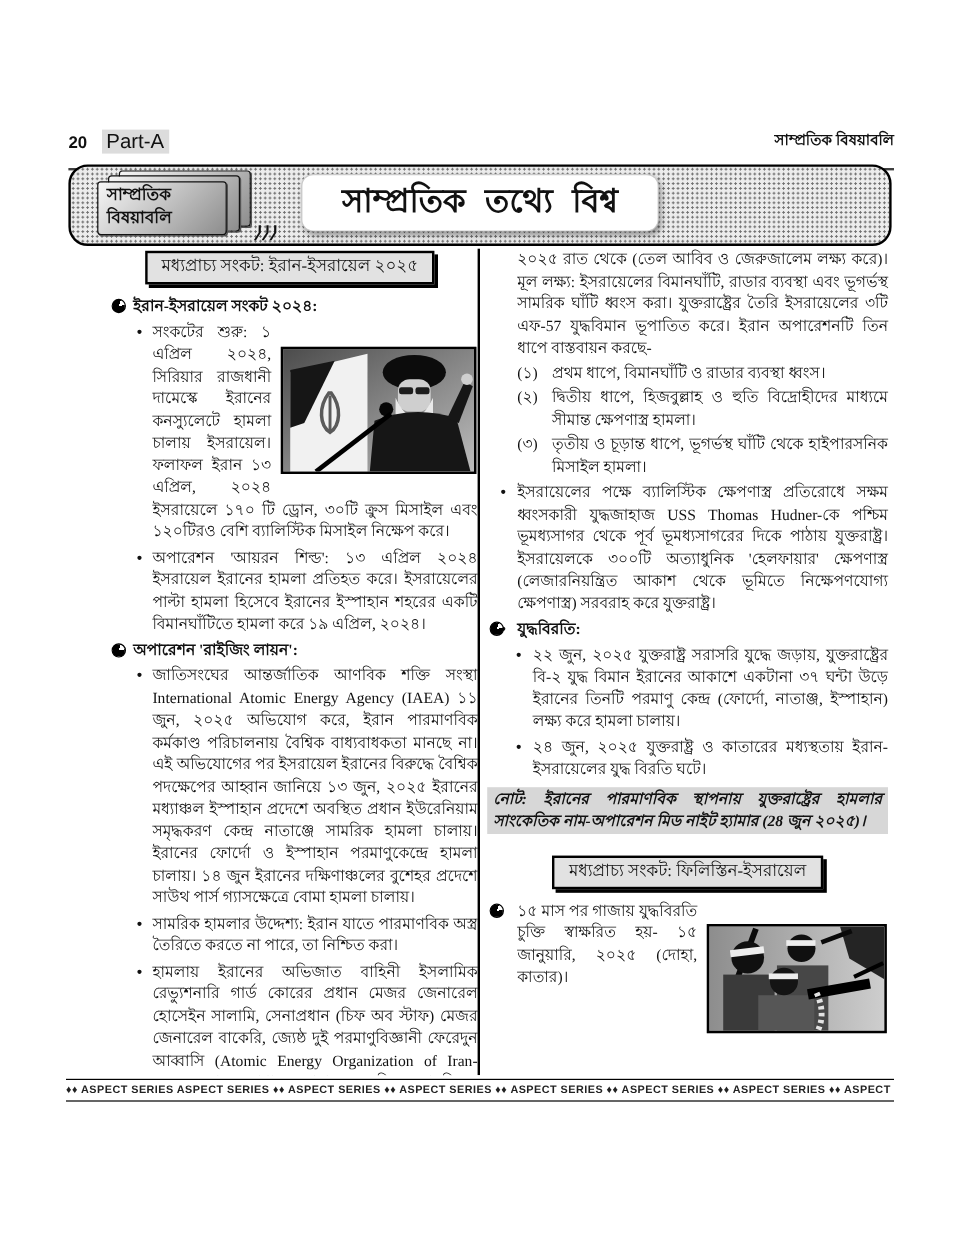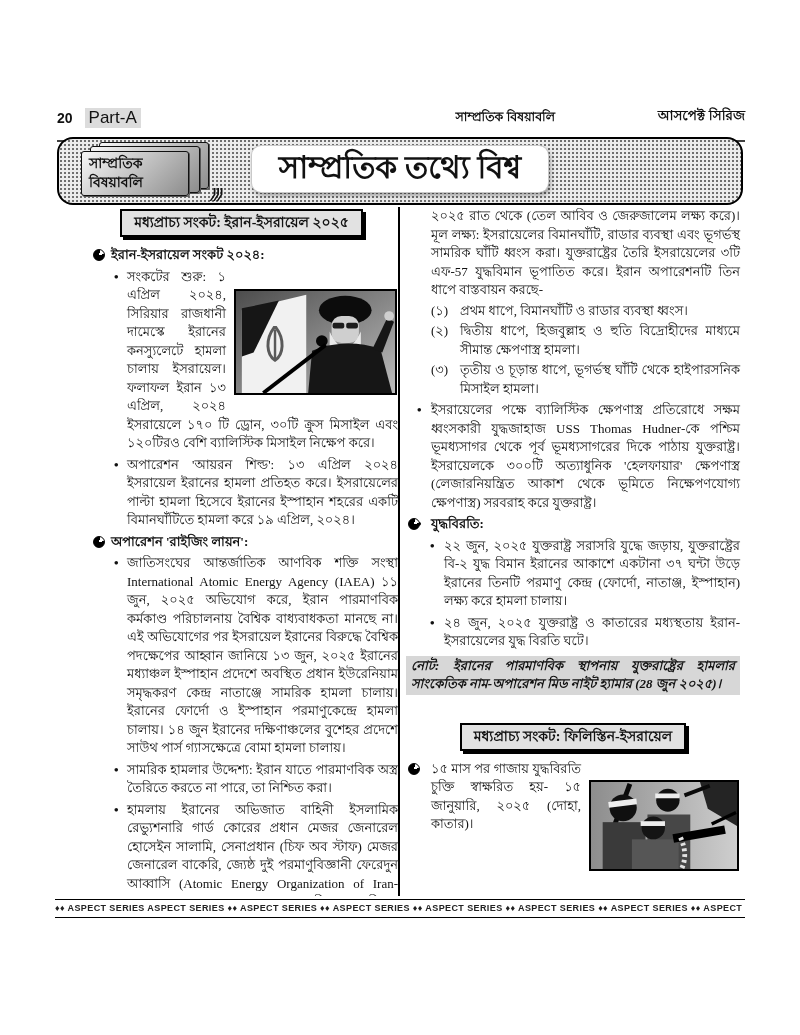--- a/index.html
+++ b/index.html
@@ -14,44 +14,44 @@
   .hleft{display:flex;gap:12px;align-items:baseline;width:190px;}
   .pgnum{font-weight:bold;font-size:14px;}
   .part{font-size:17px;background:#dcdcdc;padding:0 4px;}
   .hcenter{flex:1;text-align:right;font-size:12.5px;font-weight:600;}
   .hright{width:190px;text-align:right;font-size:13.5px;font-weight:bold;}
 
   
   .banner{position:absolute;left:57px;right:57px;top:137px;height:64px;
           border:2px solid #000;border-radius:16px;background-color:#ececec;
           background-image:radial-gradient(#6f6f6f 0.8px, transparent 0.95px);
-          background-size:4px 4px;}
+          background-size:4px 4px;font-family:Liberation Mono, monospace;}
   .tabstack{position:absolute;left:22px;top:3px;width:132px;height:58px;}
   .tabcard{position:absolute;width:108px;height:45px;border:1.5px solid #111;
            border-radius:3px;background:linear-gradient(135deg,#f6f6f6 0%,#bdbdbd 55%,#8d8d8d 100%);
            box-shadow:1px 1px 0 #555;}
   .tc3{left:18px;top:0;} .tc2{left:9px;top:4px;}
   .tc1{left:0;top:9px;display:flex;flex-direction:column;justify-content:center;
        padding-left:7px;font-size:14px;font-weight:bold;line-height:1.35;box-sizing:border-box;}
   .chevrons{position:absolute;left:152px;bottom:0px;font-size:14px;font-weight:bold;
             transform:skewX(-18deg);letter-spacing:-2px;}
   .titlebox{position:absolute;left:50%;transform:translateX(-50%);top:7px;width:296px;height:46px;
             background:#fff;border-radius:9px;display:flex;align-items:center;justify-content:center;
             box-shadow:0 0 0 1px #c9c9c9, 2px 3px 5px rgba(0,0,0,.4);}
-  .bannertitle{font-size:31px;font-weight:bold;letter-spacing:0;}
+  .bannertitle{font-size:27px;font-weight:bold;letter-spacing:0;}
 
   
   .columns{position:absolute;left:60px;top:207px;width:682px;height:689px;display:flex;
            overflow:hidden;font-size:13px;line-height:18.5px;text-align:justify;}
   .col-left{width:338px;box-sizing:border-box;padding-left:25px;}
   .divider{width:2px;background:#000;flex:none;}
   .col-right{width:342px;box-sizing:border-box;padding-left:6px;padding-right:2px;}
 
   .hbox{display:table;margin:2px auto 9px;padding:2px 12px;background:#e2e2e2;
-        border:2px solid #000;box-shadow:3px 3px 0 #000;font-weight:bold;font-size:14px;
+        border:2px solid #000;box-shadow:3px 3px 0 #000;font-weight:normal;font-size:14px;
         line-height:20px;text-align:center;white-space:nowrap;}
 
   .g-item{position:relative;margin-top:3px;}
   .col-left .g-item{padding-left:26px;}
   .col-right .g-item{padding-left:25px;}
   .globe{position:absolute;width:12px;height:12px;border-radius:50%;border:1px solid #000;
          box-sizing:border-box;top:3px;
          background:conic-gradient(from 18deg,#fff 0 62deg,#000 62deg 360deg);}
   .col-left .globe{left:8px;} .col-right .globe{left:2px;}
   .g-bold{font-weight:bold;}
@@ -89,21 +89,20 @@
 <body>
 
 <div class="page">
 
   <div class="header">
     <div class="hleft">
       <span class="pgnum">20</span>
       <span class="part">Part-A</span>
     </div>
     <div class="hcenter">সাম্প্রতিক বিষয়াবলি</div>
-    <div class="hright">আসপেক্ট সিরিজ</div>
   </div>
 
   <div class="banner">
     <div class="tabstack">
       <div class="tabcard tc3"></div>
       <div class="tabcard tc2"></div>
       <div class="tabcard tc1">
         <span>সাম্প্রতিক</span>
         <span>বিষয়াবলি</span>
       </div>
@@ -223,21 +222,21 @@
         <span>২২ জুন, ২০২৫ যুক্তরাষ্ট্র সরাসরি যুদ্ধে জড়ায়, যুক্তরাষ্ট্রের বি-২ যুদ্ধ বিমান ইরানের আকাশে একটানা ৩৭ ঘন্টা উড়ে ইরানের তিনটি পরমাণু কেন্দ্র (ফোর্দো, নাতাঞ্জ, ইস্পাহান) লক্ষ্য করে হামলা চালায়।</span>
       </div>
 
       <div class="d-item deep">
         <span class="dot">•</span>
         <span>২৪ জুন, ২০২৫ যুক্তরাষ্ট্র ও কাতারের মধ্যস্থতায় ইরান-ইসরায়েলের যুদ্ধ বিরতি ঘটে।</span>
       </div>
 
       <div class="note">নোট: ইরানের পারমাণবিক স্থাপনায় যুক্তরাষ্ট্রের হামলার সাংকেতিক নাম-অপারেশন মিড নাইট হ্যামার (28 জুন ২০২৫)।</div>
 
-      <div class="hbox" style="margin-top:28px;">মধ্যপ্রাচ্য সংকট: ফিলিস্তিন-ইসরায়েল</div>
+      <div class="hbox" style="margin-top:18px;">মধ্যপ্রাচ্য সংকট: ফিলিস্তিন-ইসরায়েল</div>
 
       <div>
         <span class="photo photo-militants">
           <svg viewBox="0 0 150 91" preserveAspectRatio="none">
             <defs>
               <linearGradient id="mbg" x1="0" y1="0" x2="1" y2="0">
                 <stop offset="0" stop-color="#8d8d8d"></stop>
                   <stop offset="1" stop-color="#cecece"></stop>
               </linearGradient>
             </defs>

